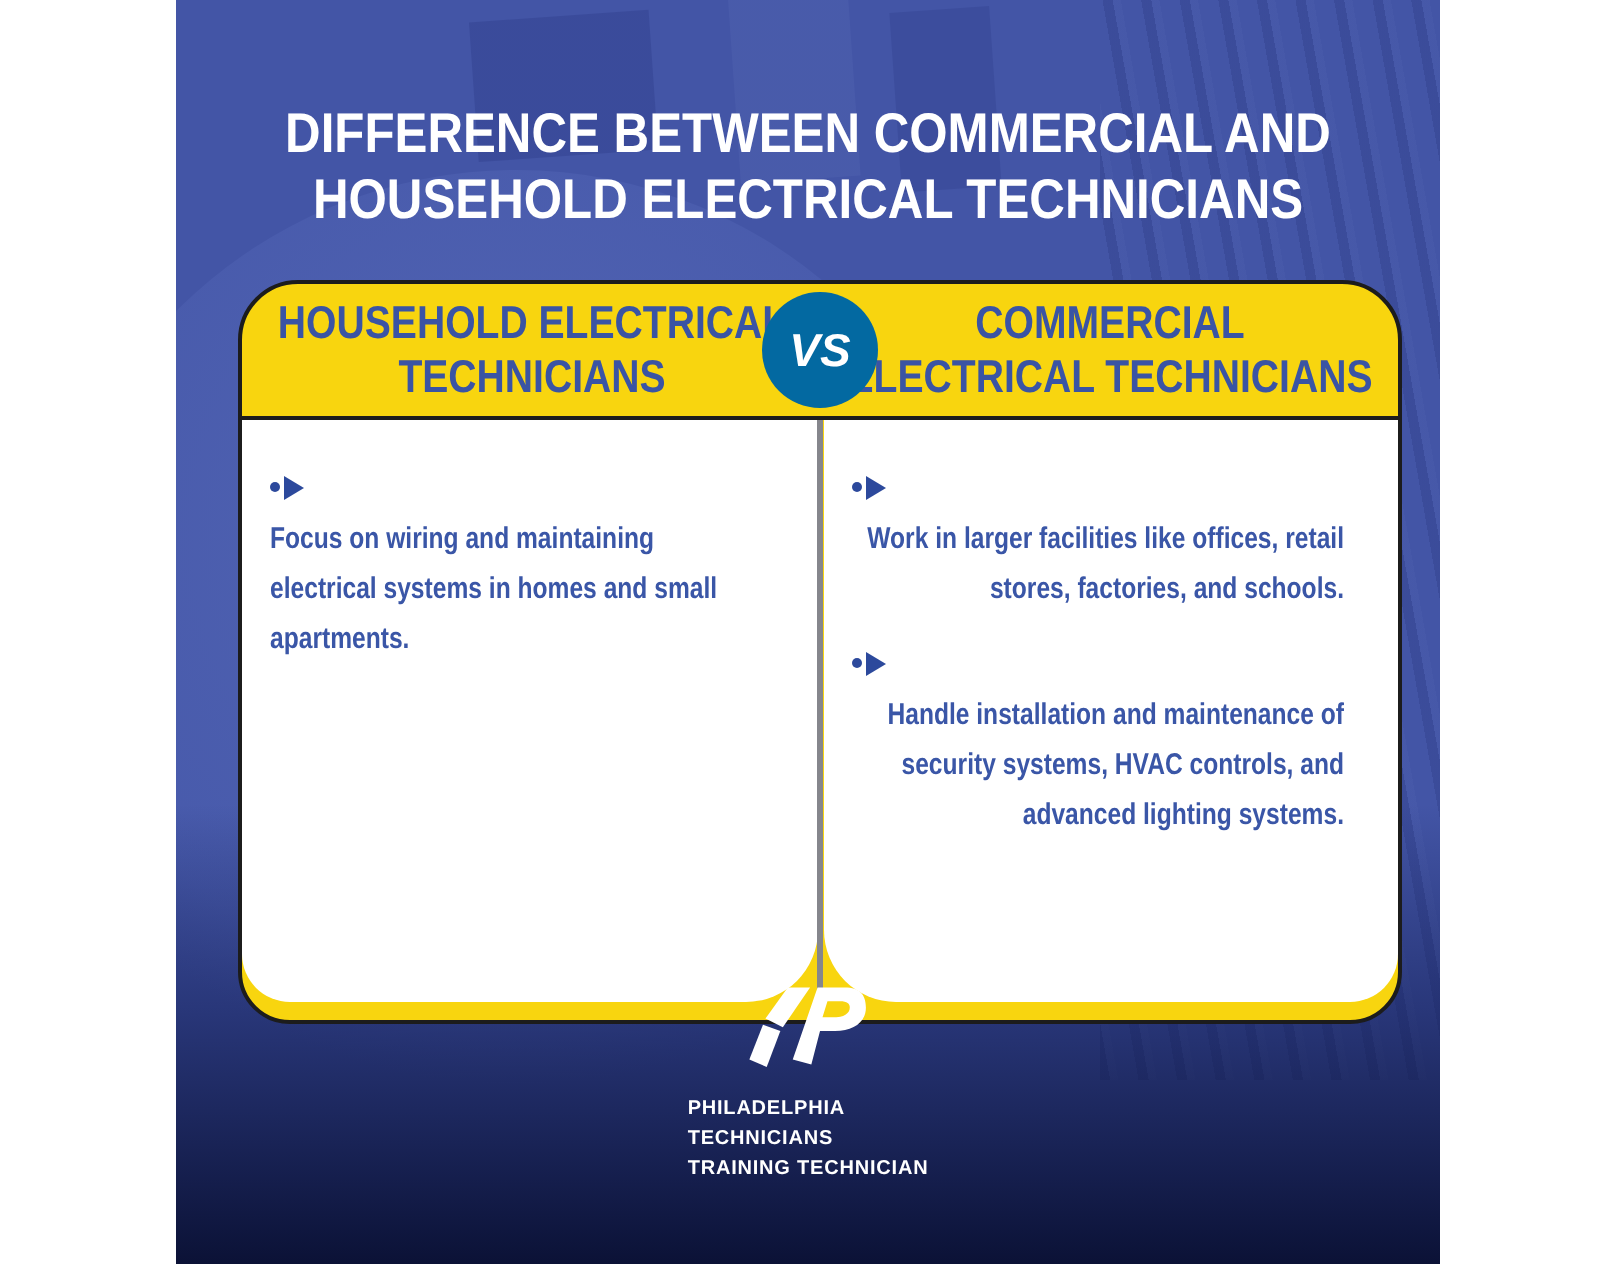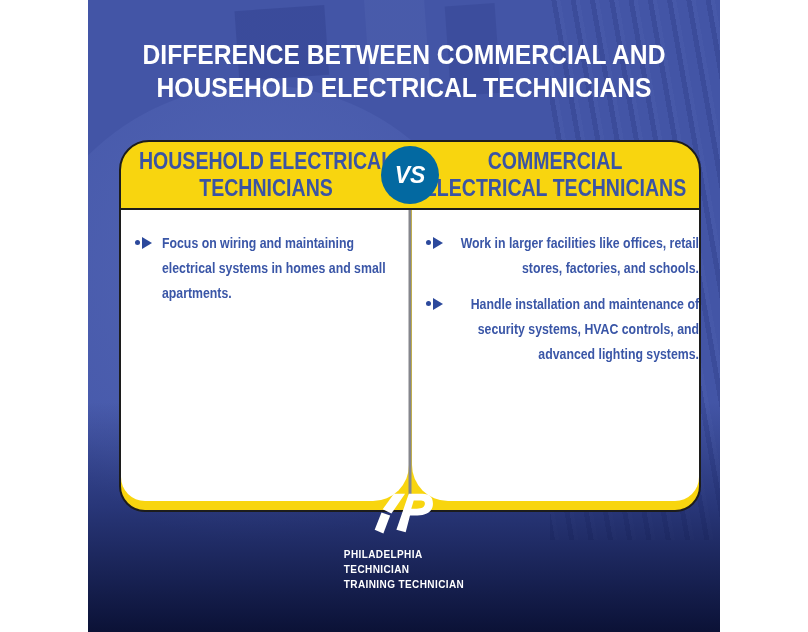--- a/index.html
+++ b/index.html
@@ -27,21 +27,21 @@
       linear-gradient(rgba(24,35,108,0.35), rgba(24,35,108,0.35)) 20px 20px / 90px 70px no-repeat,
       linear-gradient(rgba(110,128,200,0.25), rgba(110,128,200,0.25)) 150px 0 / 60px 110px no-repeat,
       linear-gradient(rgba(24,35,108,0.28), rgba(24,35,108,0.28)) 230px 30px / 50px 90px no-repeat;
   }
   .deco-bottom {
     left:0; right:0; bottom:0; height:230px;
     background:linear-gradient(180deg, rgba(12,20,66,0) 0%, rgba(14,24,76,0.50) 45%, rgba(8,14,48,0.95) 100%);
   }
 
   
-  .title { position:absolute; top:38px; left:0; width:100%; text-align:center; color:#ffffff; z-index:2; }
+  .title { position:absolute; top:50px; left:0; width:100%; text-align:center; color:#ffffff; z-index:2; }
   .t-line { display:block; font-size:28px; font-weight:bold; line-height:33px; white-space:nowrap; transform:scaleX(0.88); }
 
   
   .card-wrap {
     position:absolute; left:31px; top:140px; width:582px; height:372px; box-sizing:border-box;
     background:#f8d50f; border:2px solid #1c1c1c; border-radius:30px 30px 26px 26px; z-index:2;
   }
   .header-row { position:relative; display:flex; height:66px; align-items:center; border-bottom:2px solid #1c1c1c; }
   .col-title { flex:1; text-align:center; color:#3a54a4; font-weight:bold; overflow:visible; }
   .h-inner { display:block; width:310px; margin-left:calc(50% - 155px); transform:scaleX(0.85); font-size:23px; line-height:27px; }
@@ -52,21 +52,21 @@
     font-size:23px; font-weight:bold; font-style:italic; z-index:3;
   }
 
   .cards-row { position:relative; display:flex; gap:3px; height:291px; }
   .card { flex:1; background:#ffffff; overflow:hidden; }
   .card-left  { border-radius:0 0 36px 24px; }
   .card-right { border-radius:0 0 24px 36px;text-align:right; }
   .divider { position:absolute; left:50%; top:0; bottom:0; width:3px; transform:translateX(-50%); background:#85868c; z-index:2; }
 
   ul.bullets { list-style:none; margin:0; padding:20px 6px 0 14px; }
-  li.bullet { display:flex; margin-bottom:11px; }
+  li.bullet { display:flex; margin-bottom:11px;flex-direction:column; }
   .bullet-icon { flex:0 0 27px; display:flex; align-items:center; gap:2px; height:25px; }
   .bullet-icon .dot { width:5px; height:5px; border-radius:50%; background:#2c499c; }
   .bullet-icon .tri { width:0; height:0; border-left:10px solid #2c499c; border-top:6px solid transparent; border-bottom:6px solid transparent; }
   .b-text {
     flex:0 0 auto; width:300px; transform:scaleX(0.82); transform-origin:left top;
     font-size:15px; font-weight:bold; color:#3a56a7; line-height:25px;
   }
 
   
   .footer-logo { position:absolute; left:50%; bottom:40px; transform:translateX(-50%); display:flex; align-items:center; gap:11px; z-index:2;flex-direction:column; }
@@ -137,18 +137,18 @@
 
   <div class="footer-logo">
     <svg width="62" height="46" viewBox="0 0 100 74" aria-hidden="true">
       <polygon points="34,6 52,6 30,38 16,31" fill="#ffffff"></polygon>
       <polygon points="14,36 28,41 17,70 3,64" fill="#ffffff"></polygon>
       <path fill="#ffffff" fill-rule="evenodd" d="M58 6 L80 6 C92 6 97 12 97 22 C97 34 87 41 72 41 L60 41 L53 68 L38 64 Z
            M66 17 L76 17 C82 17 84 19 84 22 C84 27 79 30 71 30 L62 30 Z"></path>
     </svg>
     <div class="logo-text">
       <div>PHILADELPHIA</div>
-      <div>TECHNICIAN</div>
+      <div>TECHNICIANS</div>
       <div>TRAINING TECHNICIAN</div>
     </div>
   </div>
 
 </div>
 
 </body></html>

